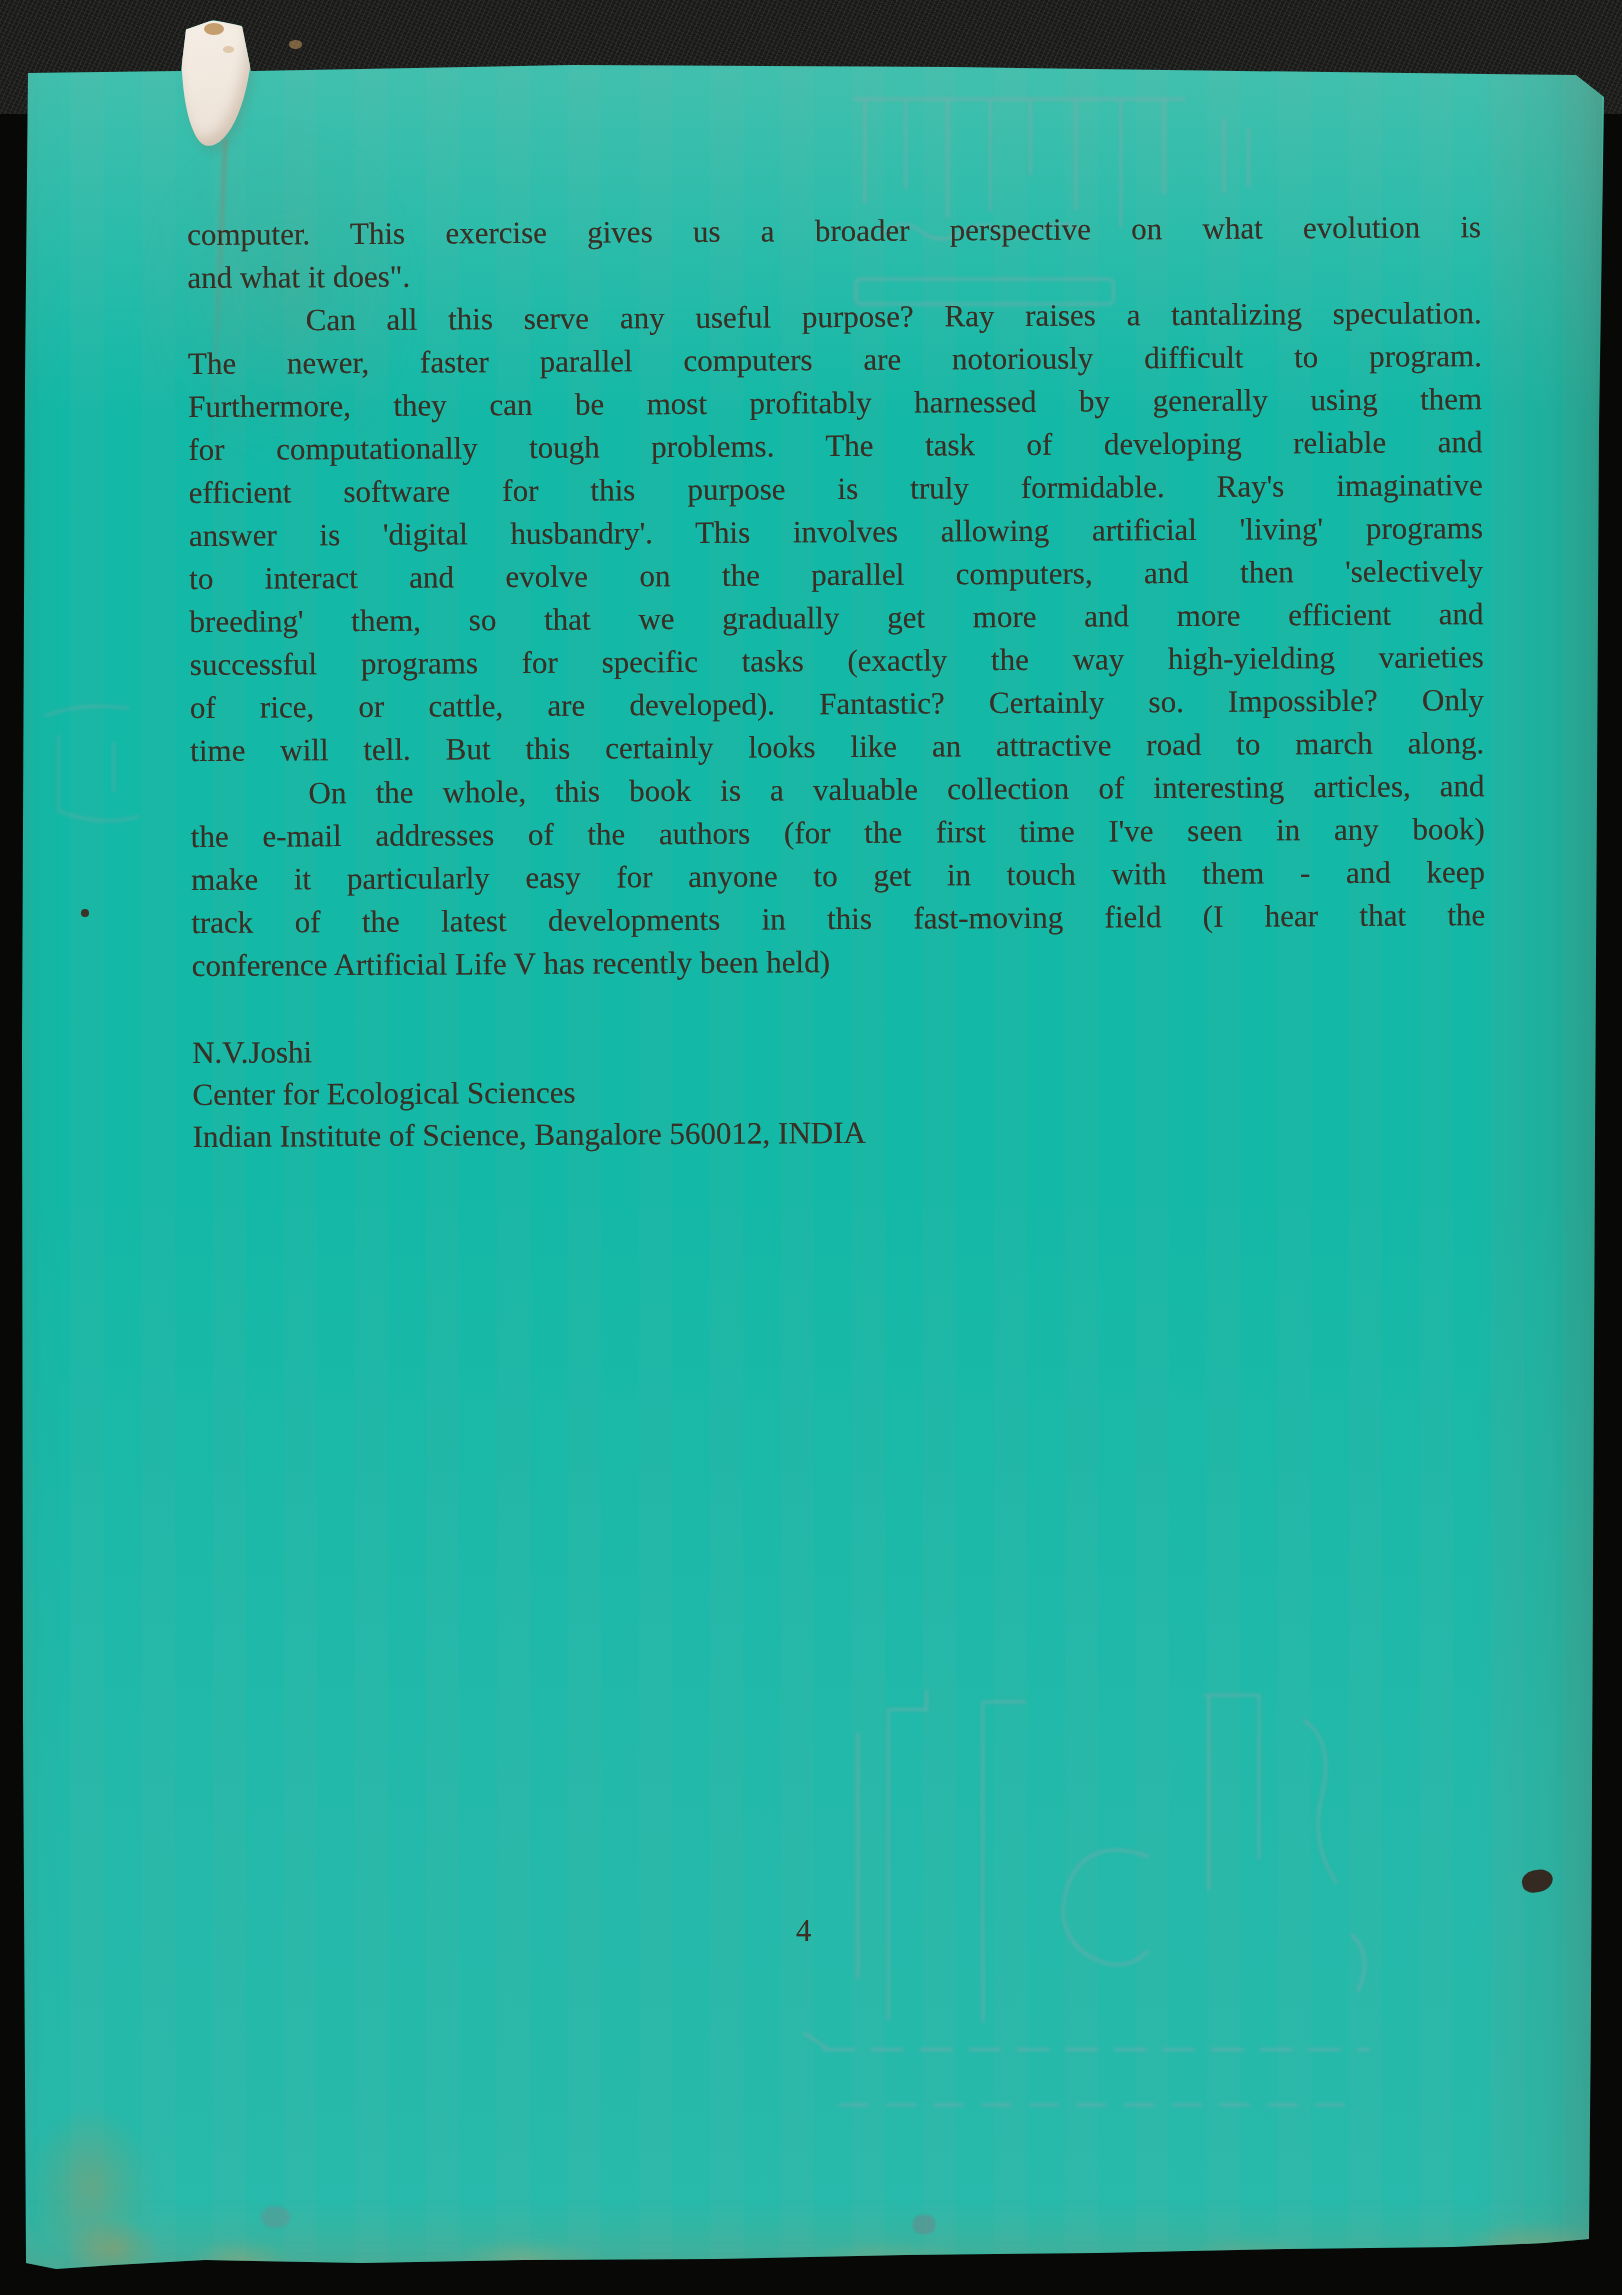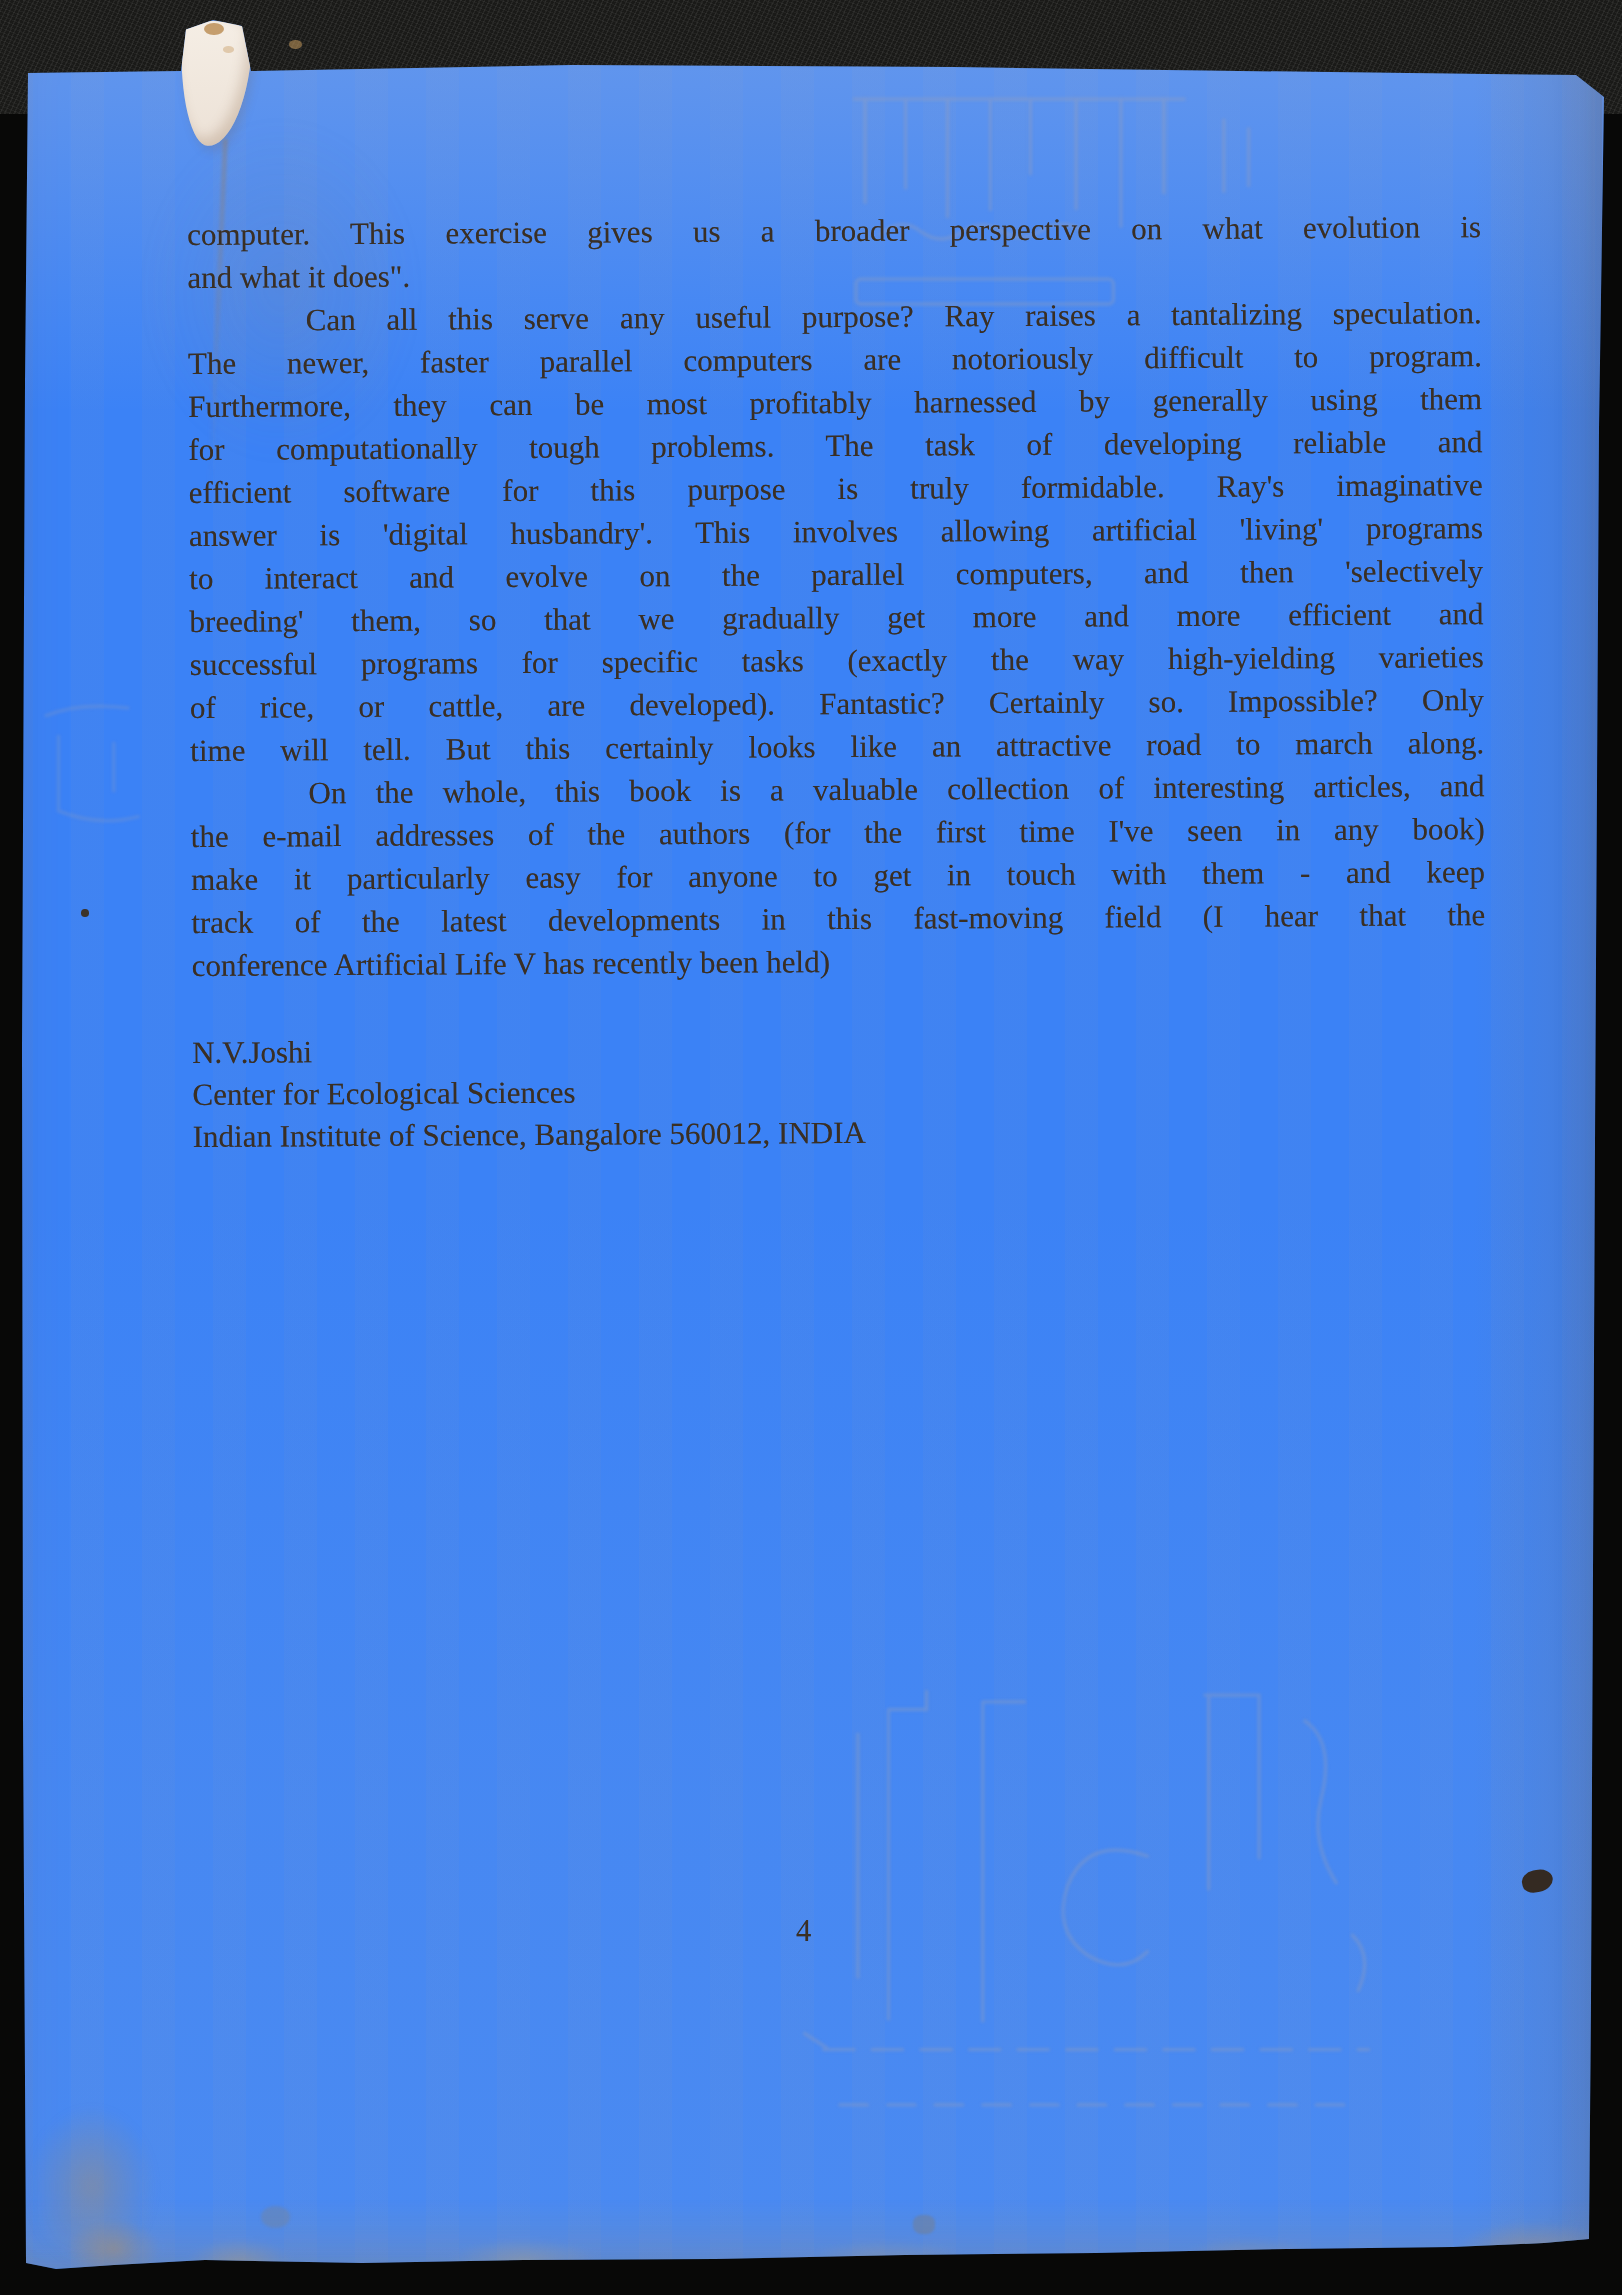--- a/index.html
+++ b/index.html
@@ -7,21 +7,21 @@
        font-family:"Liberation Serif","DejaVu Serif",serif;}
 
   
   .scan{position:absolute;inset:0;background:#080807;}
   .cloth{position:absolute;left:0;top:0;width:1623px;height:114px;background:#1a1a18;
     background-image:
       repeating-linear-gradient(115deg, rgba(255,255,255,.055) 0 1.4px, transparent 1.4px 4.3px),
       repeating-linear-gradient(22deg, rgba(255,255,255,.04) 0 1px, transparent 1px 3.8px);}
 
   
-  .paper{position:absolute;inset:0;background:#3b82f6;
+  .paper{position:absolute;inset:0;background:#14b8a6;
     clip-path:polygon(28px 73px,181px 71px,186px 29.5px,213px 20px,242px 26px,251px 71px,
       572px 65px,953px 67px,1239px 71px,1576px 75px,1604px 97px,1599px 429px,
       1595px 1144px,1591px 2001px,1589px 2239px,1544px 2243px,1453px 2247px,1287px 2249px,
       1096px 2253px,905px 2255px,715px 2259px,524px 2260px,362px 2263px,205px 2260px,
       114px 2265px,56px 2269px,26px 2263px,23px 1716px,22px 1048px,25px 381px);
     box-shadow:inset 0 0 71px rgba(110,85,60,.17), inset -21.4px 0 48px rgba(110,85,60,.13),
                inset 0 -16.7px 43px rgba(120,95,70,.12), inset 0 19px 38px rgba(120,95,70,.10);}
   .paper-tint{position:absolute;inset:0;
     background:
       linear-gradient(to bottom, rgba(235,220,205,.25) 0%, transparent 18%,

